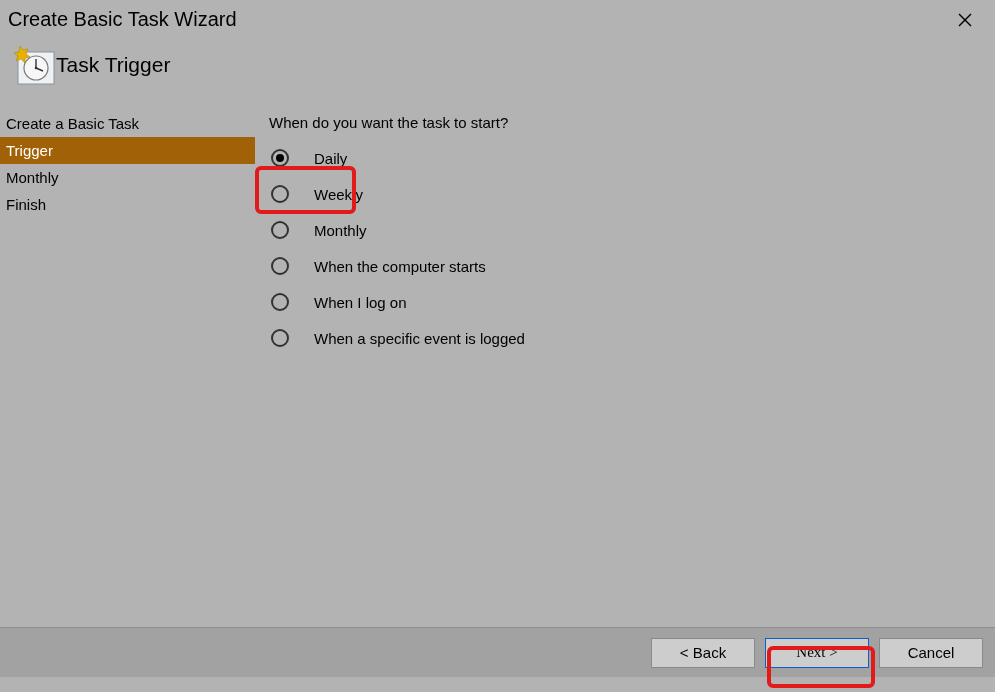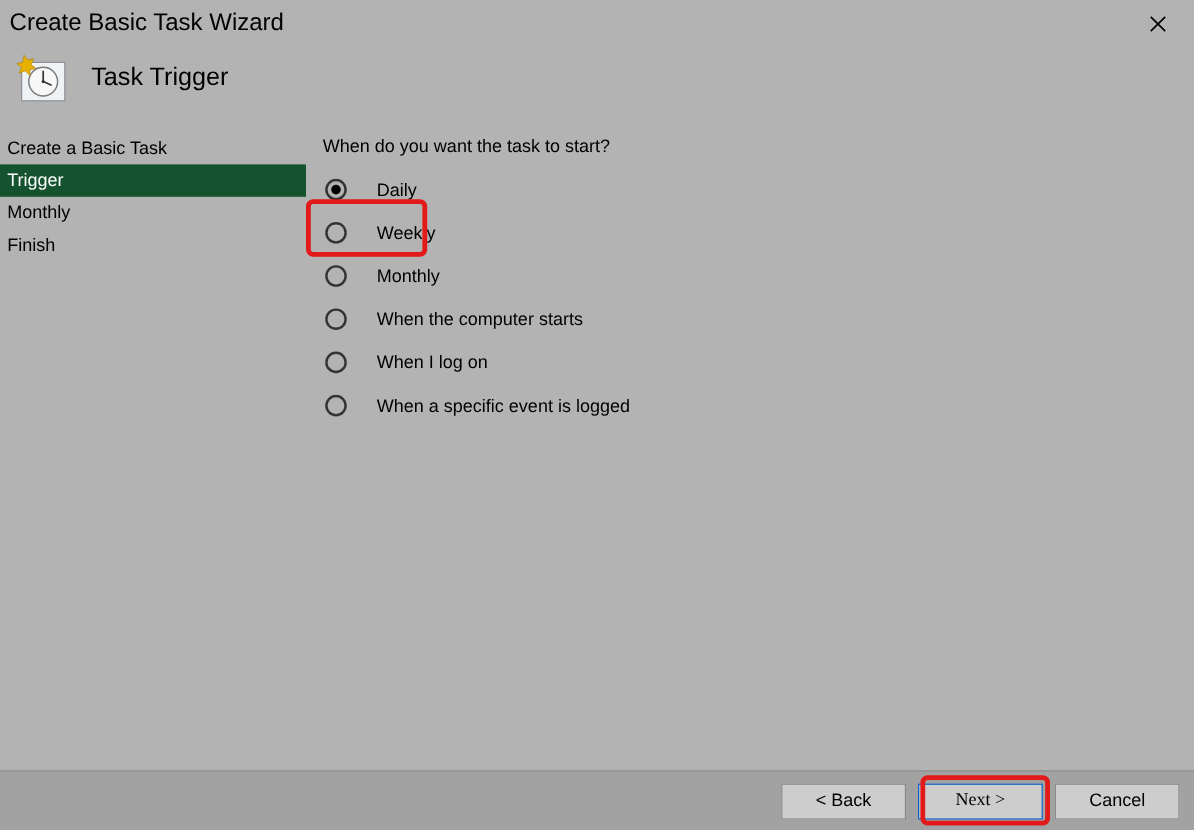--- a/index.html
+++ b/index.html
@@ -34,21 +34,20 @@
       display: flex;
       align-items: center;
       justify-content: center;
       cursor: pointer;
     }
     .close-btn svg { display: block; }
     .header-section {
       display: flex;
       align-items: center;
       padding: 12px 0 24px 14px;
-      gap: 20px;
     }
     .wizard-icon {
       width: 42px;
       height: 42px;
       position: relative;
     }
     .page-heading {
       font-size: 21px;
       font-weight: 400;
     }
@@ -59,21 +58,21 @@
     .sidebar {
       width: 255px;
       flex-shrink: 0;
     }
     .sidebar-item {
       padding: 5px 0 5px 6px;
       font-size: 15px;
       cursor: pointer;
     }
     .sidebar-item.selected {
-      background: #14532d;
+      background: #a16207;
       color: #fff;
     }
     .main-panel {
       flex: 1;
       padding-left: 14px;
       position: relative;
     }
     .question-label {
       font-size: 15px;
       padding-top: 4px;
@@ -117,21 +116,21 @@
       border: 4px solid #e21a1a;
       border-radius: 6px;
       left: 255px;
       top: 166px;
       width: 101px;
       height: 48px;
       pointer-events: none;
     }
     .footer-buttons {
       position: absolute;
-      bottom: 0;
+      bottom: 15px;
       right: 0;
       left: 0;
       height: 50px;
       display: flex;
       justify-content: flex-end;
       align-items: center;
       gap: 10px;
       padding-right: 12px;
       background: #a2a2a2;
       border-top: 1px solid #8e8e8e;

